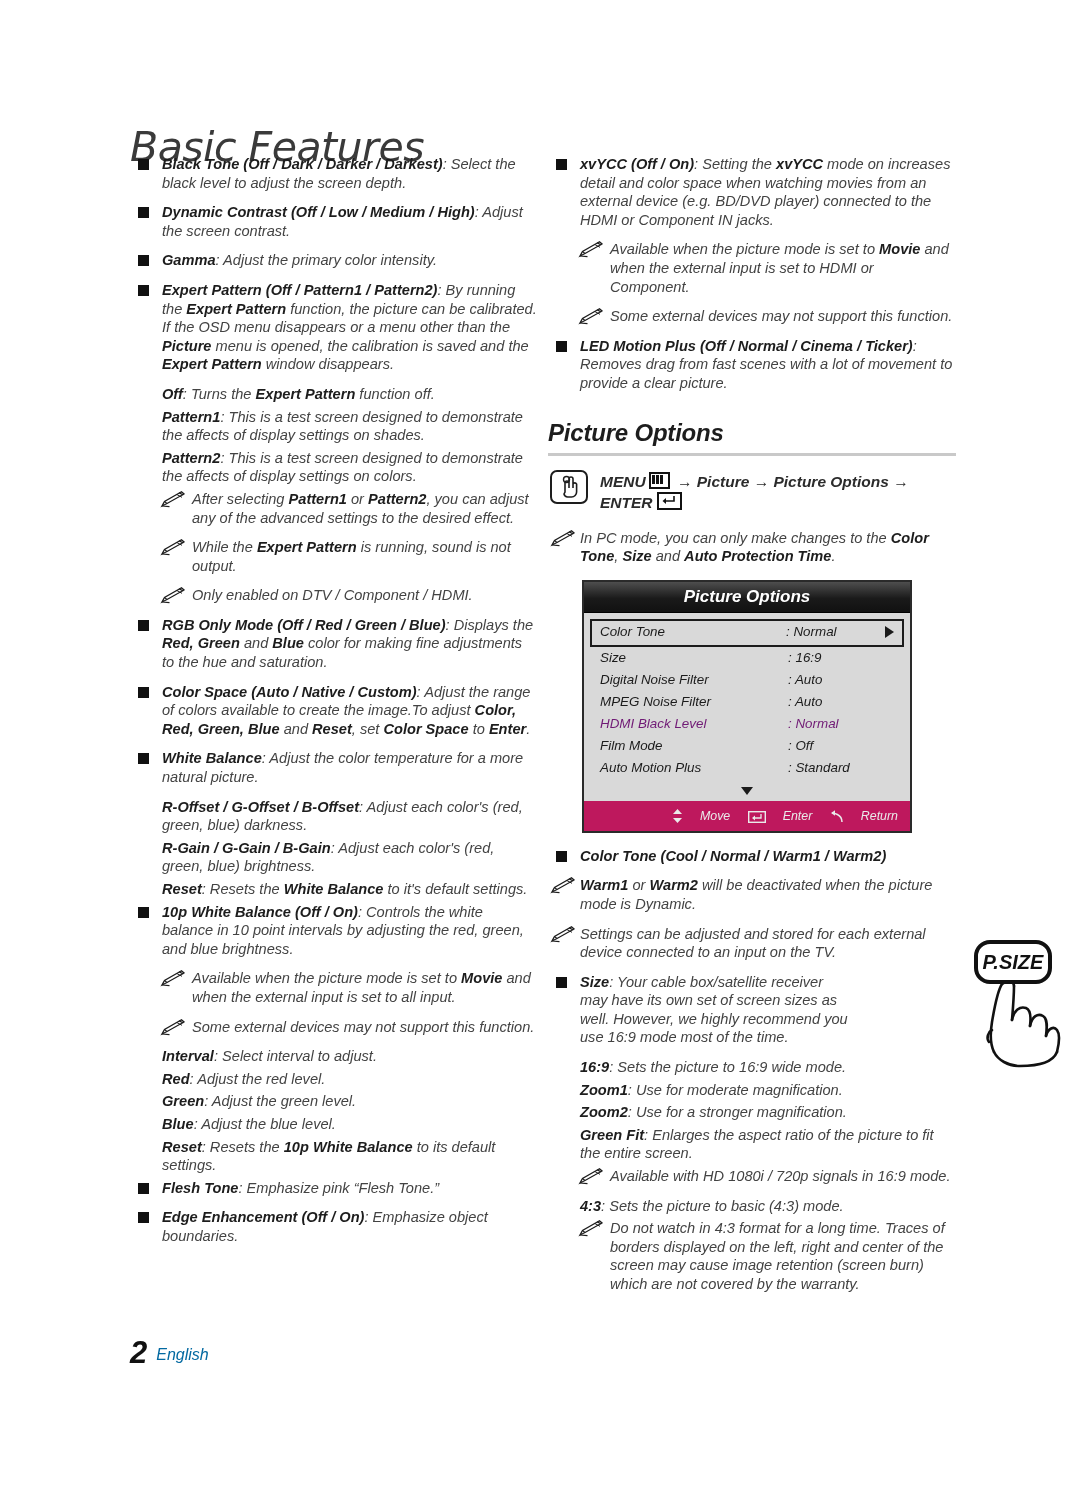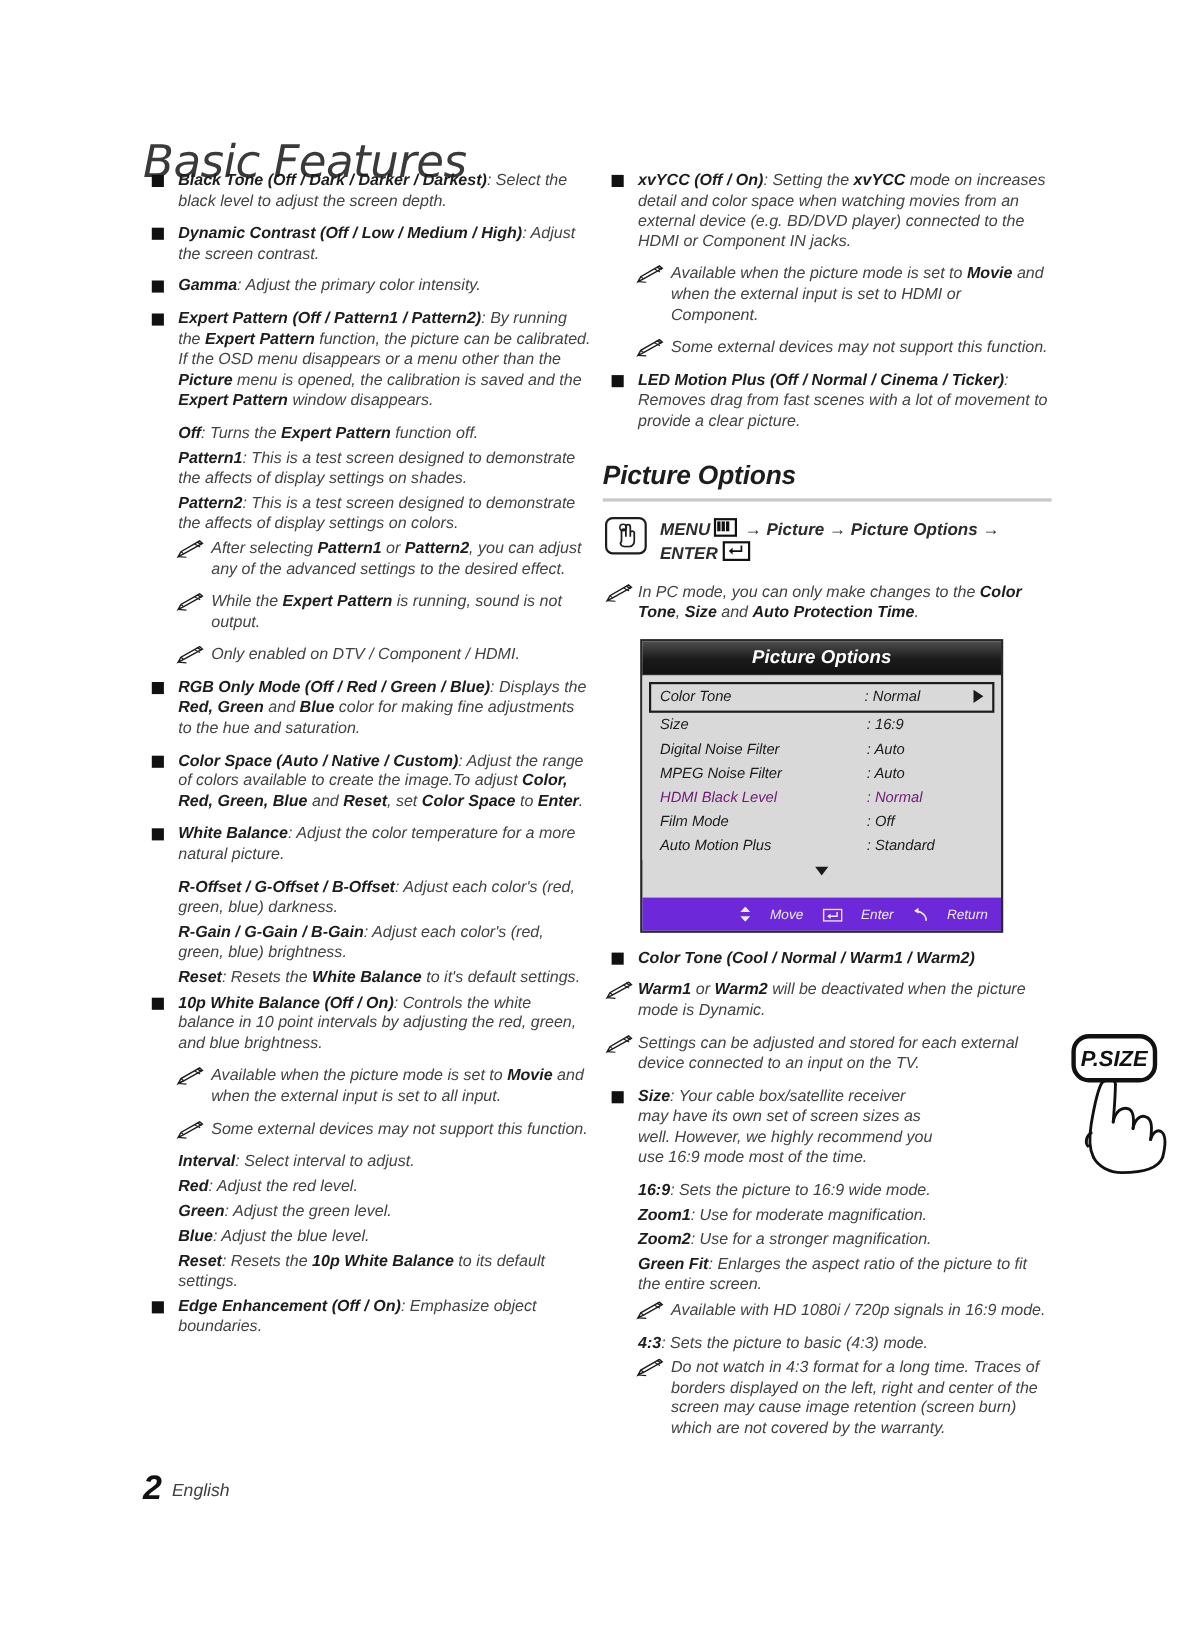--- a/index.html
+++ b/index.html
@@ -98,33 +98,33 @@
   .osd-row.dim{color:#701a75;}
   .osd-arrow{position:absolute;right:8px;top:5px;
     width:0;height:0;border-left:9px solid #1b1b1b;
     border-top:6px solid transparent;border-bottom:6px solid transparent;}
   .osd-more{height:20px;text-align:center;}
   .osd-more i{
     display:inline-block;width:0;height:0;margin-top:6px;
     border-top:8px solid #1b1b1b;
     border-left:6px solid transparent;border-right:6px solid transparent;}
   .osd-foot{
-    height:30px;background:#6d28d9;color:#eaeaea;
-    font-size:12.4px;text-align:right;padding-right:12px;line-height:30px;margin-top:14px;
+    height:30px;background:#be185d;color:#eaeaea;
+    font-size:12.4px;text-align:right;padding-right:12px;line-height:30px;
   }
   .osd-foot span{margin-left:14px;white-space:nowrap;}
   .osd-foot svg{vertical-align:-3px;margin-right:3px;}
 
   
   .psize{position:absolute;right:-4px;top:938px;width:126px;height:130px;}
 
   
   .footer{position:absolute;left:130px;top:1335px;}
   .footer .num{font-size:31px;font-weight:700;color:#111;}
-  .footer .lang{font-size:16px;color:#404040;margin-left:9px;vertical-align:3px;}
+  .footer .lang{font-size:16px;color:#0369a1;margin-left:9px;vertical-align:3px;}
 </style>
 </head>
 <body>
 
 <div class="page">
 
   <h1 class="page-title">Basic Features</h1>
 
   <div class="col col-left" id="col-left">
       <div class="blk sq">
@@ -226,20 +226,23 @@
         <p><b>Red</b>: Adjust the red level.</p>
       </div>
       <div class="blk plain tight">
         <p><b>Green</b>: Adjust the green level.</p>
       </div>
       <div class="blk plain tight">
         <p><b>Blue</b>: Adjust the blue level.</p>
       </div>
       <div class="blk plain tight">
         <p><b>Reset</b>: Resets the <b>10p White Balance</b> to its default settings.</p>
+      </div>
+      <div class="blk sq">
+        <p><b>Flesh Tone</b>: Emphasize pink “Flesh Tone.”</p>
       </div>
       <div class="blk sq">
         <p><b>Edge Enhancement (Off / On)</b>: Emphasize object boundaries.</p>
       </div>
     </div>
 
   <div class="col col-right">
 
     <div id="col-right-top">
         <div class="blk sq">

